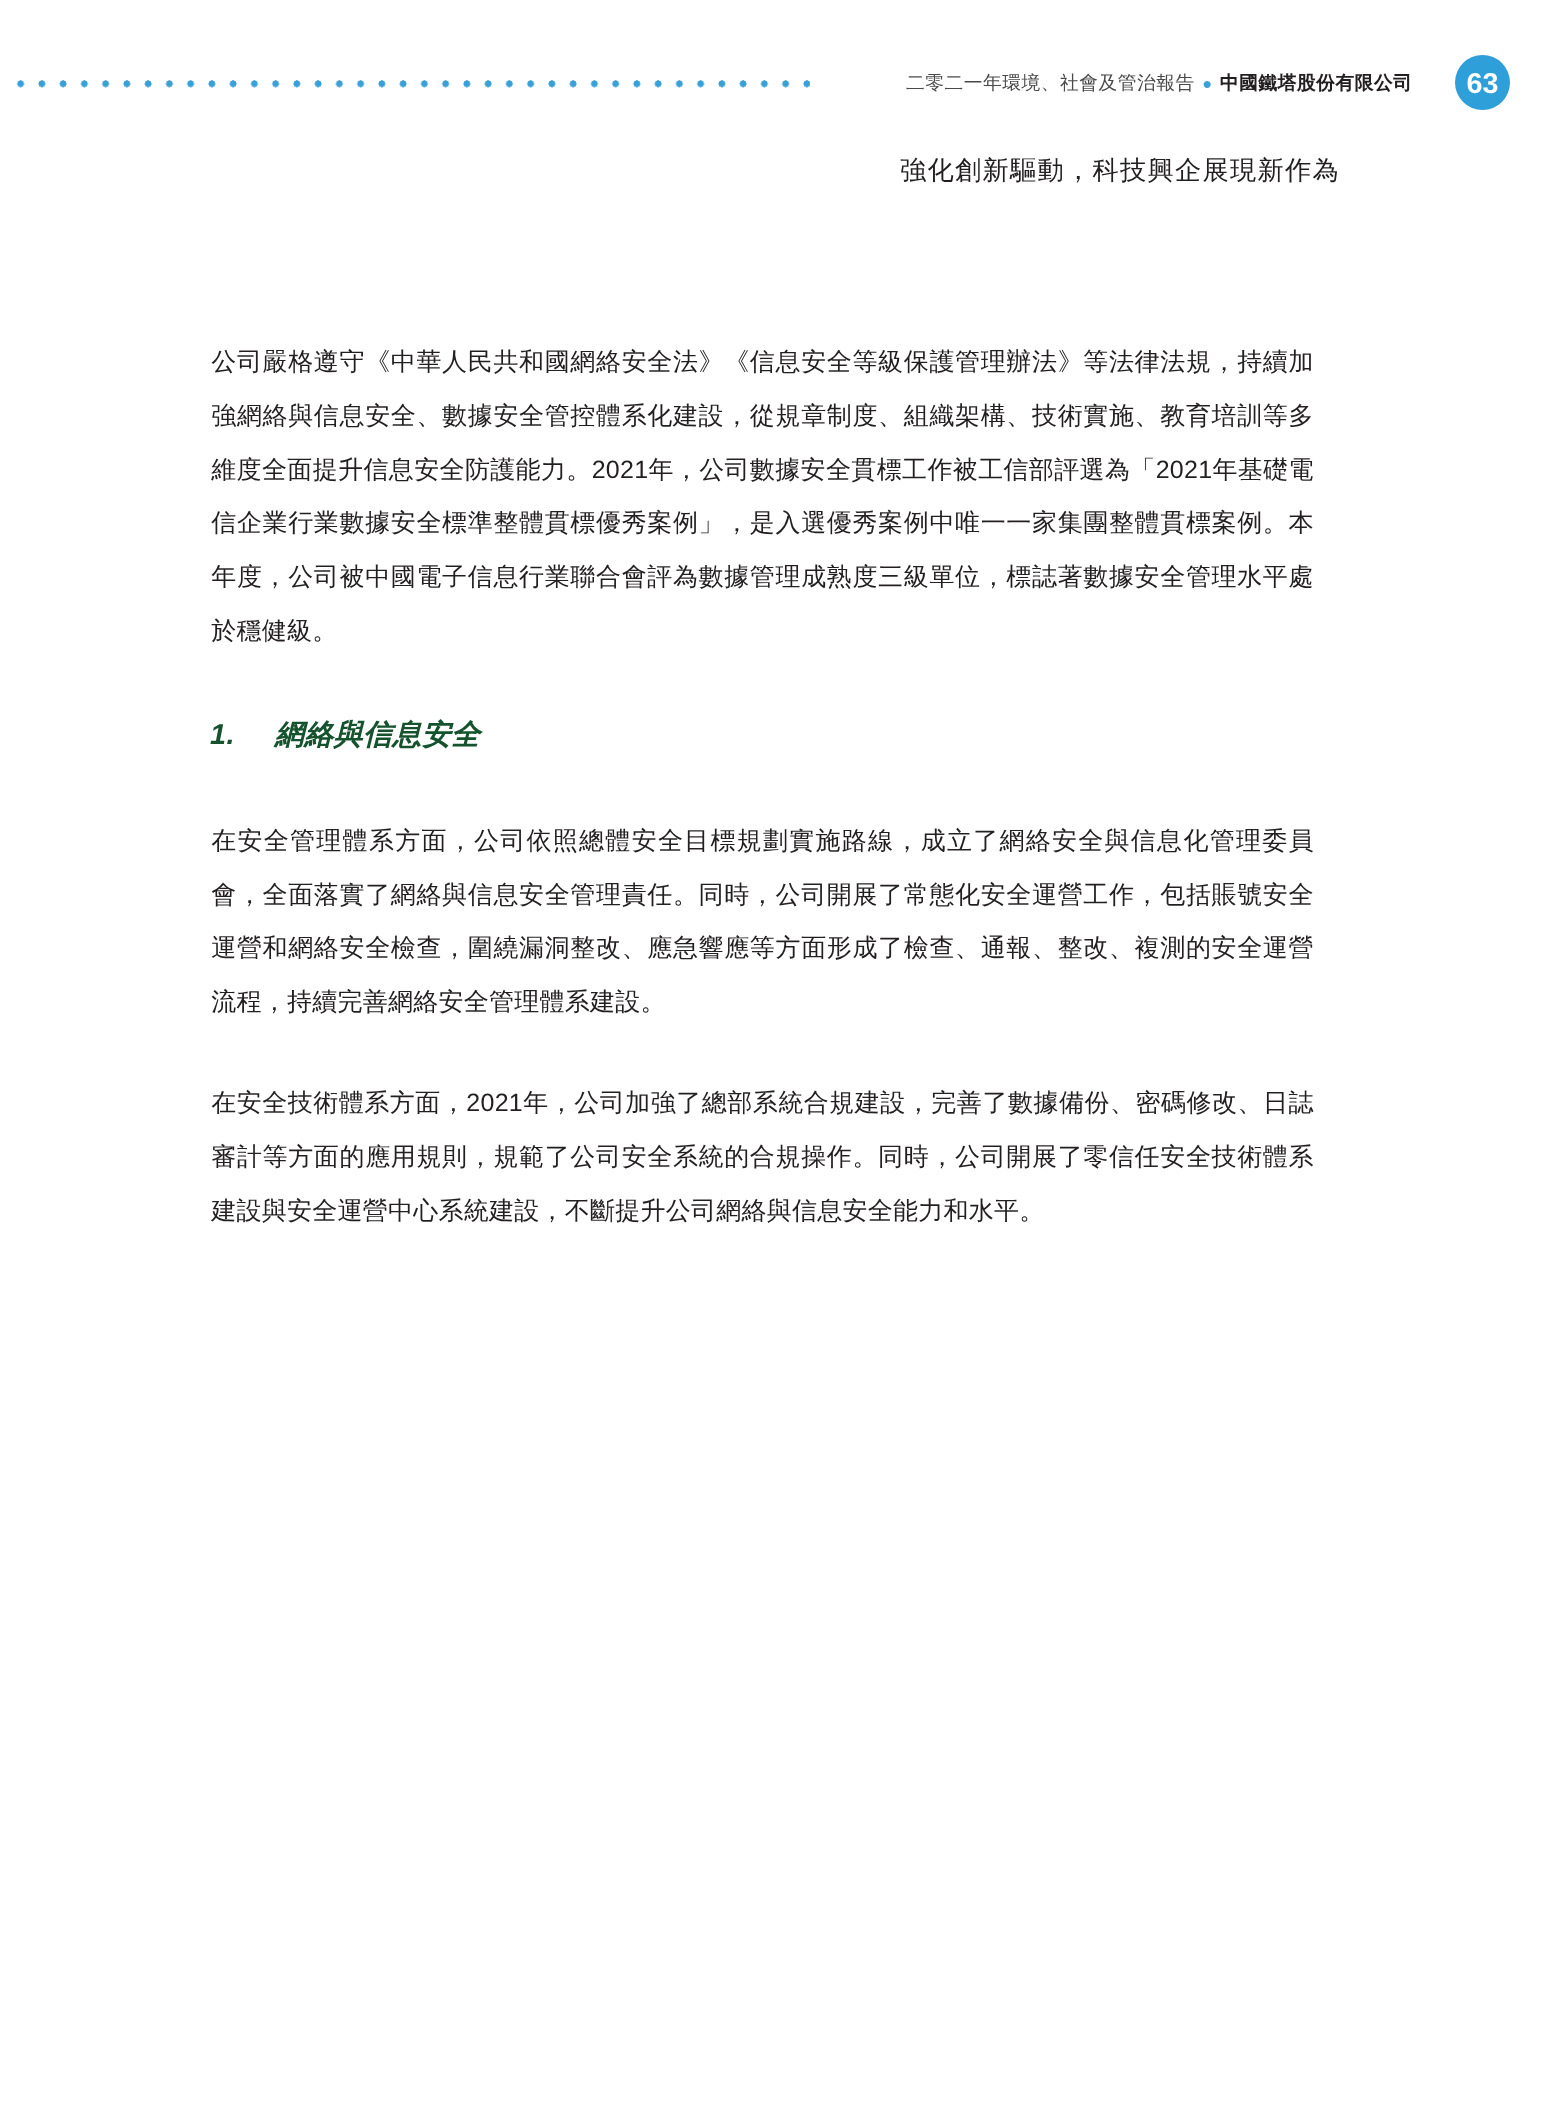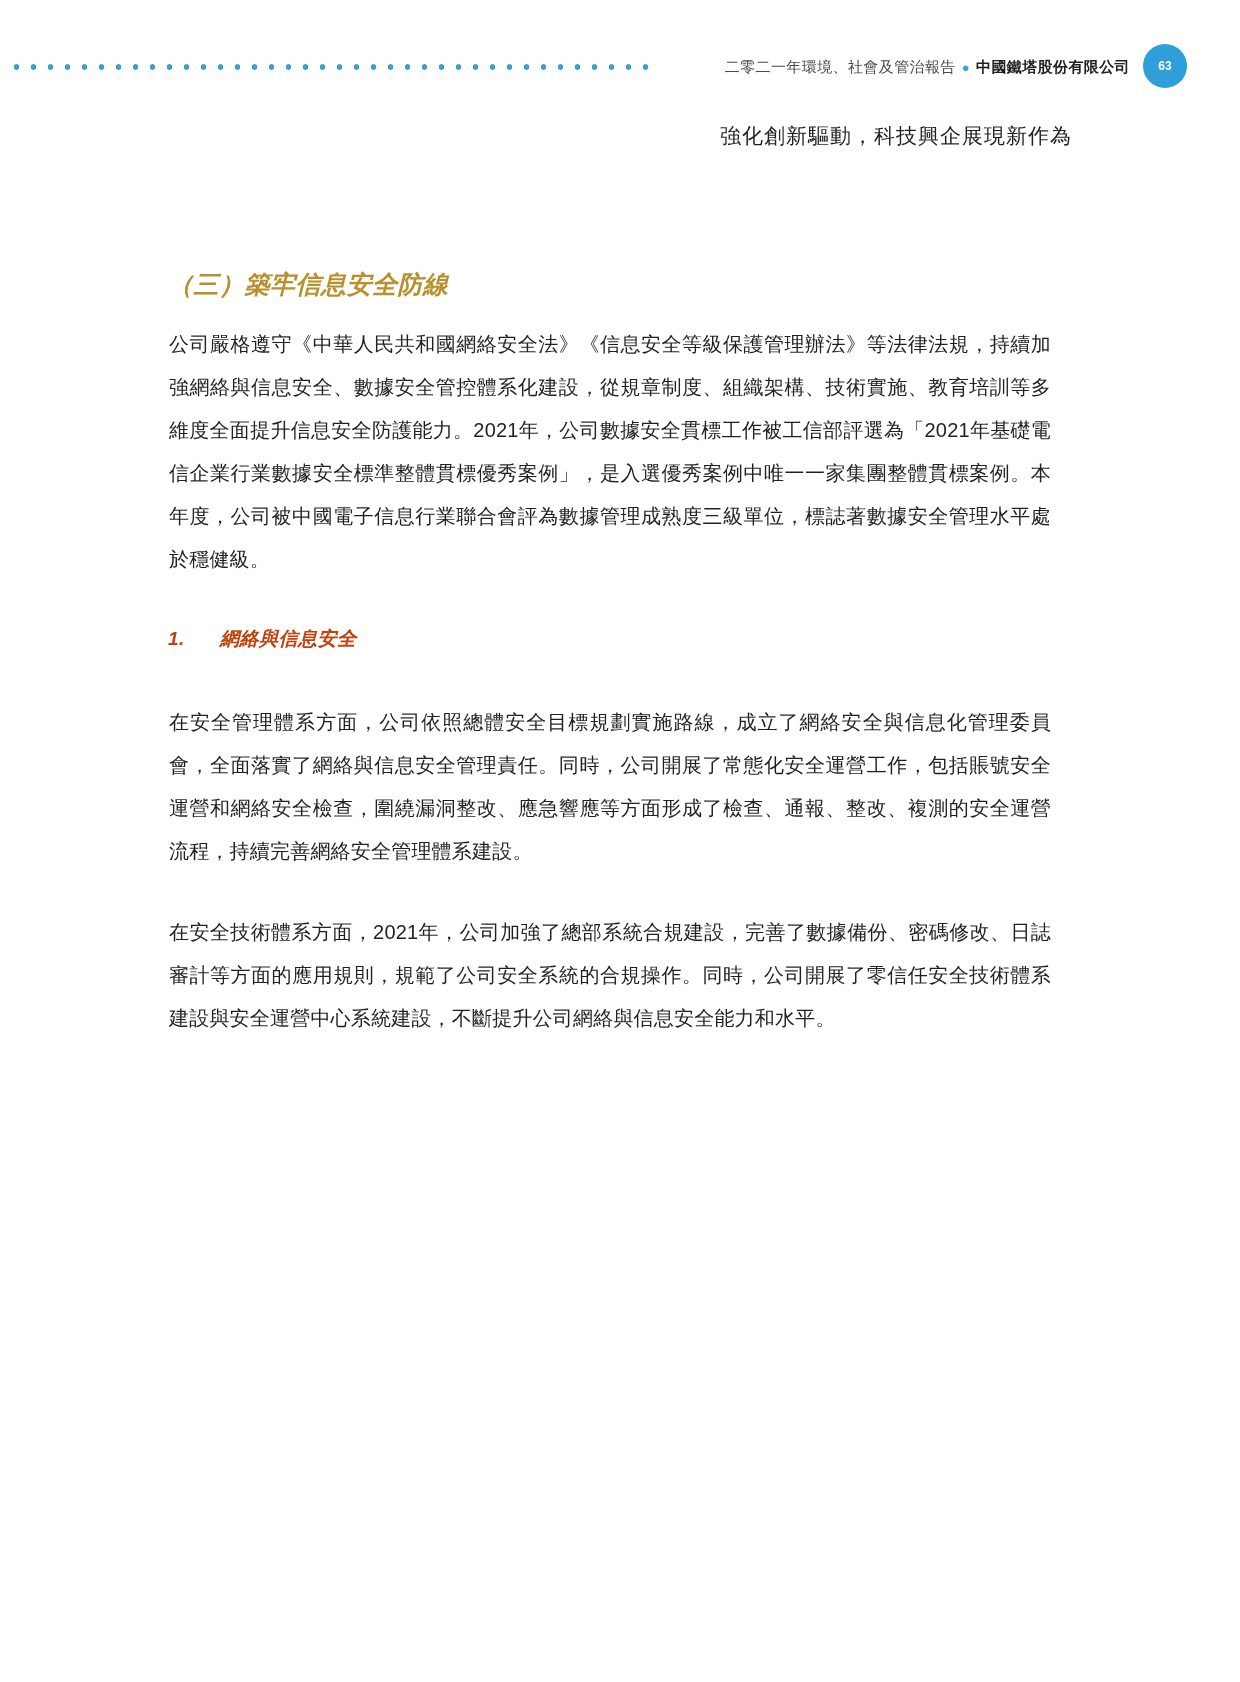--- a/index.html
+++ b/index.html
@@ -51,28 +51,28 @@
     color: #3aa0d8;
     font-size: 13px;
     padding: 0 6px;
   }
   .header-text .company {
     font-weight: bold;
     color: #231f20;
   }
   .page-badge {
     position: absolute;
-    right: 53px;
+    right: 32px;
     top: 44px;
     width: 44px;
     height: 44px;
     border-radius: 50%;
     background: #2e9fd9;
     color: #ffffff;
-    font-size: 12px;
+    font-size: 23px;
     font-weight: bold;
     display: flex;
     align-items: center;
     justify-content: center;
   }
 
   
   .running-title {
     position: absolute;
     top: 122px;
@@ -93,24 +93,24 @@
   h2.section-title {
     margin: 0 0 22px 0;
     font-size: 25px;
     font-weight: bold;
     font-style: italic;
     color: #b8902c;
     letter-spacing: 0.5px;
   }
   h3.sub-title {
     margin: 0 0 12px 0;
-    font-size: 19px;
+    font-size: 23px;
     font-weight: bold;
     font-style: italic;
-    color: #c2410c;
+    color: #14532d;
     letter-spacing: 0.5px;
   }
   h3.sub-title .num {
     display: inline-block;
     min-width: 52px;
   }
   p.para {
     margin: 1px;
     font-size: 20px;
     line-height: 43px;
@@ -131,21 +131,20 @@
     <span>二零二一年環境、社會及管治報告</span><span class="sep">●</span><span class="company">中國鐵塔股份有限公司</span>
   </div>
 </div>
 
 <div class="page-badge">63</div>
 
 <div class="running-title">強化創新驅動，科技興企展現新作為</div>
 
 <div class="content">
 
-  <h2 class="section-title">（三）築牢信息安全防線</h2>
 
   <p class="para">公司嚴格遵守《中華人民共和國網絡安全法》《信息安全等級保護管理辦法》等法律法規，持續加強網絡與信息安全、數據安全管控體系化建設，從規章制度、組織架構、技術實施、教育培訓等多維度全面提升信息安全防護能力。2021年，公司數據安全貫標工作被工信部評選為「2021年基礎電信企業行業數據安全標準整體貫標優秀案例」，是入選優秀案例中唯一一家集團整體貫標案例。本年度，公司被中國電子信息行業聯合會評為數據管理成熟度三級單位，標誌著數據安全管理水平處於穩健級。</p>
 
   <div class="gap-lg"></div>
 
   <h3 class="sub-title">
     <span class="num">1.</span><span>網絡與信息安全</span>
   </h3>
 
 

